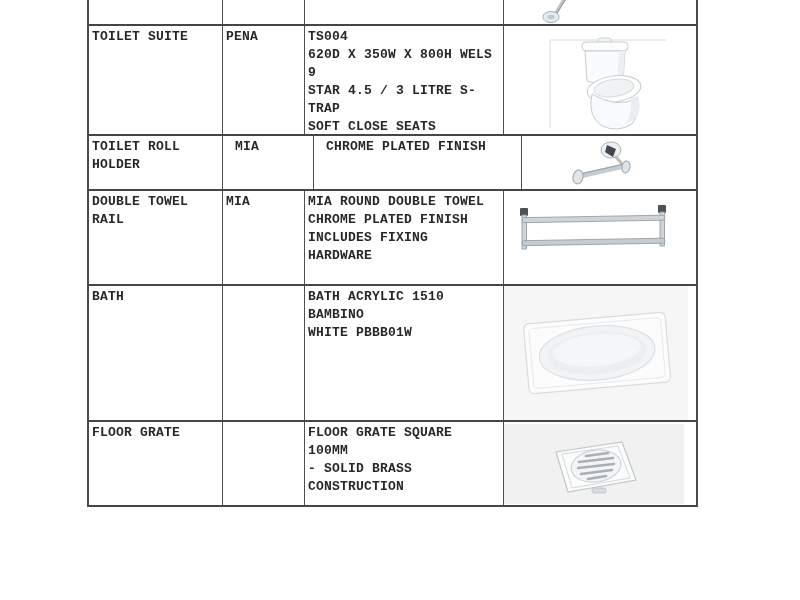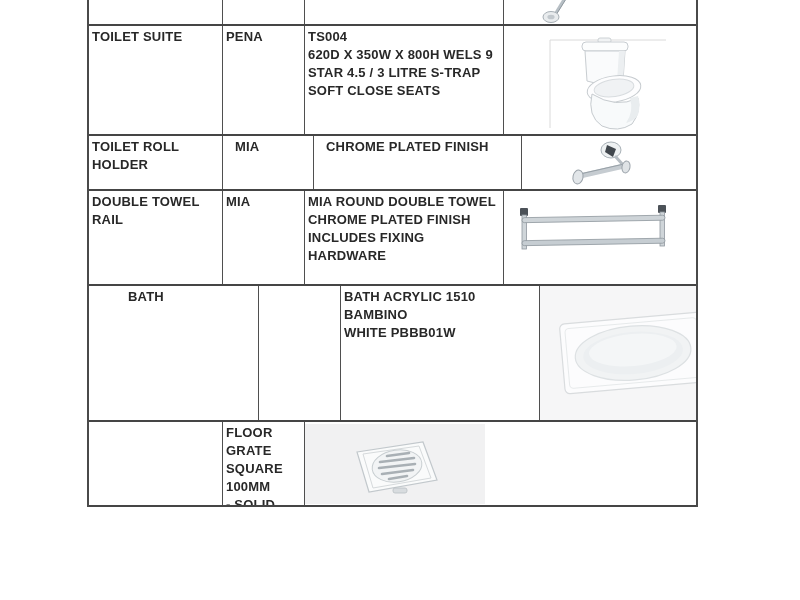--- a/index.html
+++ b/index.html
@@ -7,36 +7,36 @@
     width:800px;height:600px;background:#ffffff;overflow:hidden;
     font-family:"Liberation Sans",sans-serif;position:relative;
   }
   .spec-table{
     position:absolute;left:87px;top:0;width:611px;
     border-left:2px solid #4a4a4a;border-right:2px solid #4a4a4a;
     box-sizing:border-box;
   }
   .t-row{
     display:grid;grid-template-columns:134px 82px 199px 192px;
-    border-bottom:2px solid #454545;box-sizing:border-box;overflow:hidden;
+    border-bottom:2px solid #454545;box-sizing:border-box;overflow:hidden;font-family:Liberation Mono, monospace;
   }
   .cell{
     border-right:1.5px solid #4f4f4f;box-sizing:border-box;
     padding:2px 4px 0 3px;overflow:hidden;
     font-size:13px;font-weight:bold;letter-spacing:.2px;
     line-height:18px;color:#282828;
   }
   .cell:last-child{border-right:none;}
   .img-cell{padding:0;position:relative;}
   .img-cell svg{display:block;}
   .row-partial{height:26px;}
   .row-1{height:110px;}
   .row-2{height:55px;gap:9px;}
   .row-3{height:95px;}
-  .row-4{height:136px;padding-left:36px;}
+  .row-4{height:136px;}
   .row-5{height:85px;}
 </style>
 </head>
 <body>
 
 <div class="spec-table">
 
   <div class="t-row row-partial">
     <div class="cell"></div>
     <div class="cell"></div>
@@ -131,20 +131,21 @@
           <rect x="27" y="37" width="132" height="60" rx="4" fill="none" stroke="#e7eaeb" stroke-width="1"></rect>
           <ellipse cx="93" cy="67" rx="58" ry="27" fill="#f1f3f4" stroke="#dde1e3" stroke-width="1.2"></ellipse>
           <ellipse cx="93" cy="67" rx="50" ry="21" fill="#eceff1"></ellipse>
           <ellipse cx="93" cy="64" rx="44" ry="16" fill="#f4f6f7"></ellipse>
         </g>
       </svg>
     </div>
   </div>
 
   <div class="t-row row-5" style="border-bottom:2px solid #454545;">
+    <div class="cell">FLOOR GRATE</div>
     <div class="cell"></div>
     <div class="cell">
       <div>FLOOR GRATE SQUARE 100MM</div>
       <div>- SOLID BRASS CONSTRUCTION</div>
     </div>
     <div class="cell img-cell">
       <svg width="192" height="85" viewBox="0 0 192 85">
         <rect x="0" y="2" width="180" height="80" fill="#f1f1f2"></rect>
         <polygon points="52,30 118,20 132,58 64,70" fill="#fafbfb" stroke="#c2c8cc" stroke-width="1.2"></polygon>
         <polygon points="58,32 114,24 126,56 68,66" fill="none" stroke="#d6dadc" stroke-width="1"></polygon>

